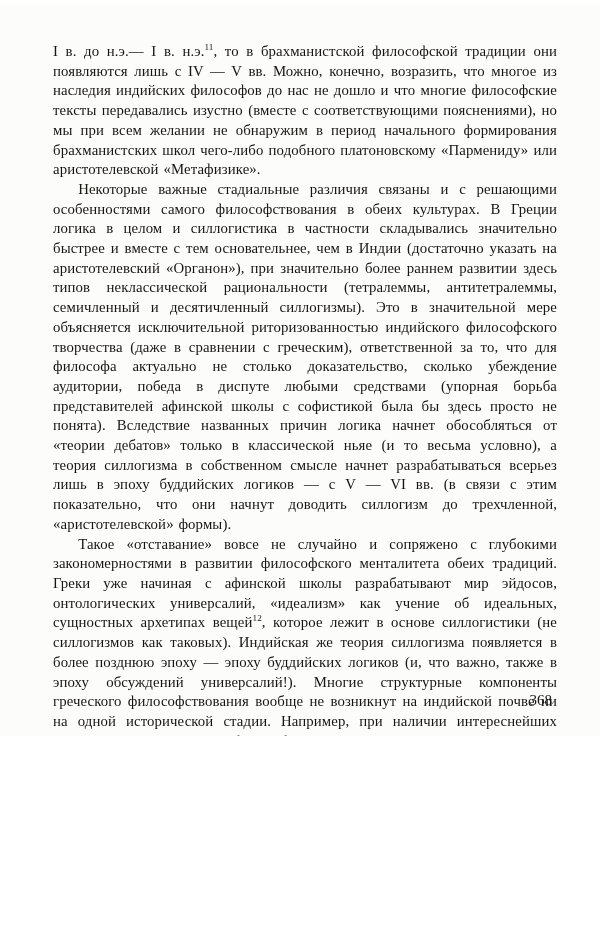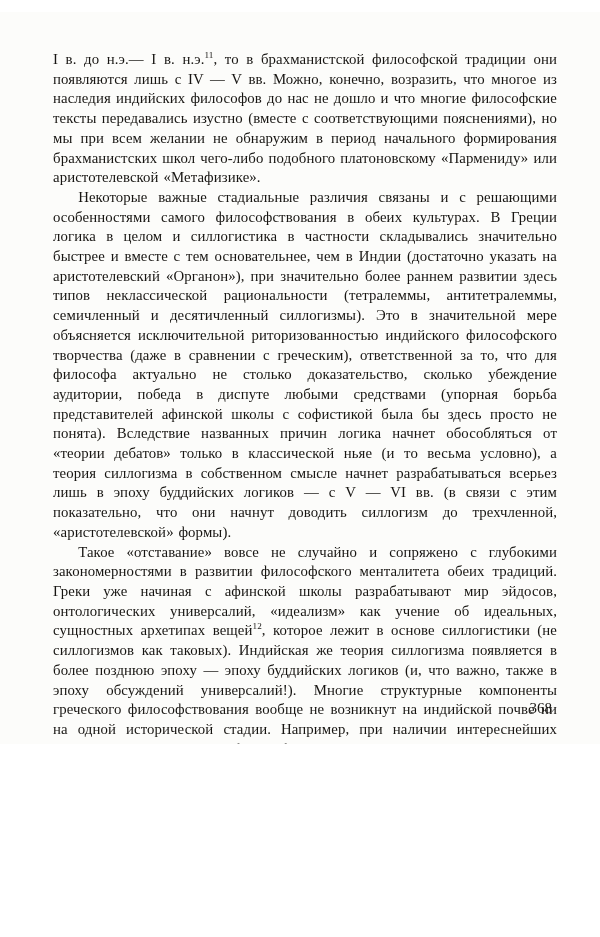--- a/index.html
+++ b/index.html
@@ -4,21 +4,21 @@
 <style>
   html, body {
     margin: 0;
     padding: 0;
     background: #ffffff;
   }
   .scan-page {
     position: relative;
     width: 600px;
     height: 732px;
-    margin: 12px auto;
+    margin: 4px auto;
     background: #fcfcfa;
     box-sizing: border-box;
     overflow: hidden;
     font-family: "Liberation Serif", "DejaVu Serif", serif;
     color: #171512;
   }
   .text-block {
     position: absolute;
     top: 38px;
     left: 53px;

